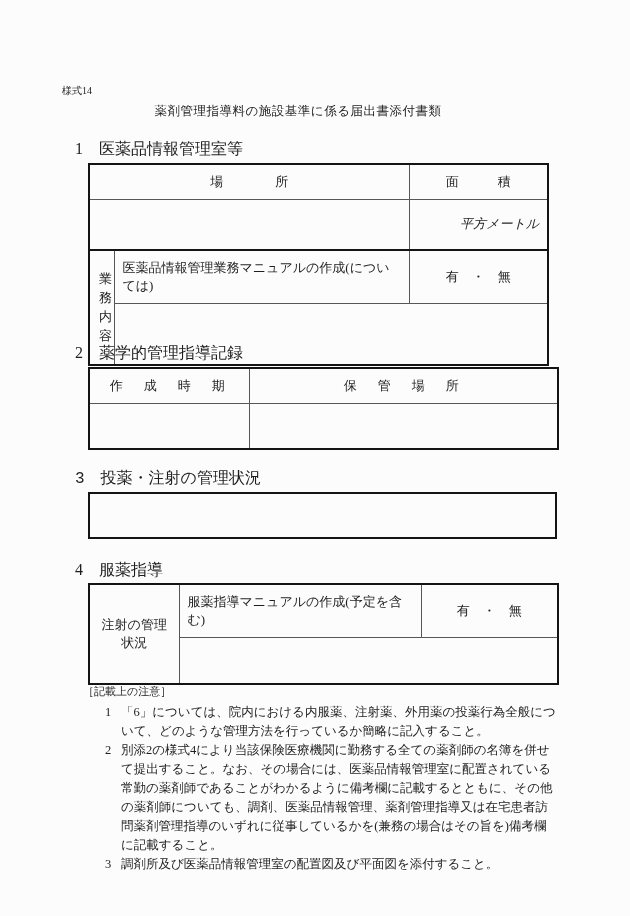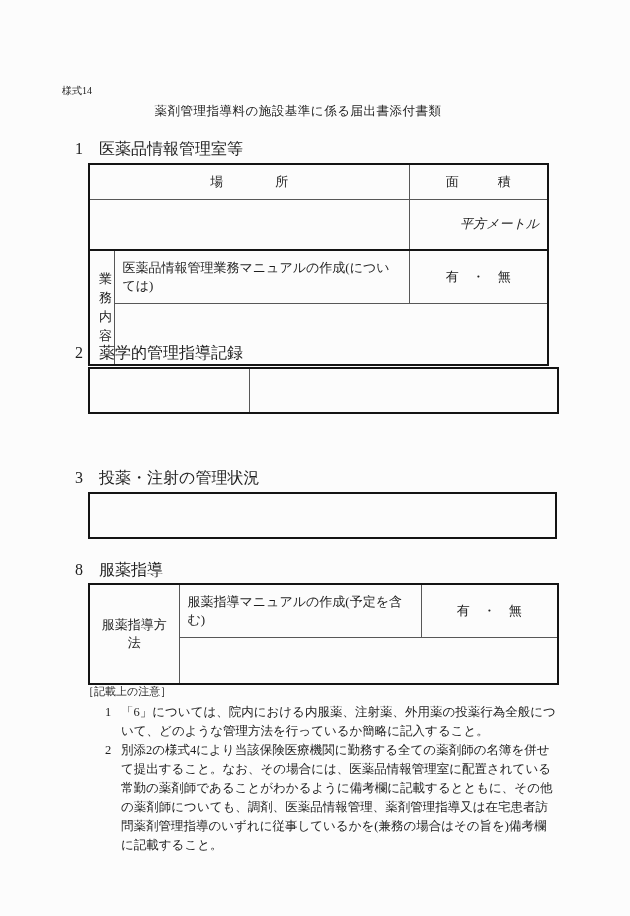--- a/index.html
+++ b/index.html
@@ -80,50 +80,57 @@
 </tbody>
   </table>
 
 <div class="abs sec-heading" style="left:75px;top:343px;">2　薬学的管理指導記録</div>
 <table class="abs doc-table" style="left:88px;top:367px;width:469px;">
   <colgroup>
       <col style="width:160px;">
       <col style="width:309px;">
     </colgroup>
   <tbody>
+      <tr style="height:31px;">
+    <td class="c ls4">作　成　時　期</td>
+    <td class="storage-head ls4">保　管　場　所</td>
+  </tr>
   <tr style="height:45px;">
     <td></td>
     <td></td>
   </tr>
 </tbody>
   </table>
 
-<div class="abs sec-heading" style="left:75px;top:468px;">3　投薬・注射の管理状況</div>
+<div class="abs sec-heading" style="left:75px;top:468px;font-family:Liberation Mono, monospace;">3　投薬・注射の管理状況</div>
 <div class="abs blank-box" style="left:88px;top:492px;width:469px;height:47px;"></div>
 
-<div class="abs sec-heading" style="left:75px;top:560px;">8　服薬指導</div>
+<div class="abs sec-heading" style="left:75px;top:560px;">4　服薬指導</div>
 <table class="abs doc-table" style="left:88px;top:583px;width:469px;">
   <colgroup>
       <col style="width:90px;">
       <col style="width:242px;">
       <col style="width:137px;">
     </colgroup>
   <tbody>
       <tr style="height:33px;">
-    <td rowspan="2" class="c">服薬指導方法</td>
+    <td rowspan="2" class="c">注射の管理状況</td>
     <td class="lbl">服薬指導マニュアルの作成(予定を含む)</td>
     <td class="c">有　・　無</td>
   </tr>
   <tr style="height:46px;">
     <td colspan="2"></td>
   </tr>
 </tbody>
   </table>
 
 <div class="abs notes-heading">［記載上の注意］</div>
 <div class="abs notes-list">
   <div class="note-item">
     <span class="note-num">1</span><span>「6」については、院内における内服薬、注射薬、外用薬の投薬行為全般について、どのような管理方法を行っているか簡略に記入すること。</span>
   </div>
   <div class="note-item">
     <span class="note-num">2</span><span>別添2の様式4により当該保険医療機関に勤務する全ての薬剤師の名簿を併せて提出すること。なお、その場合には、医薬品情報管理室に配置されている常勤の薬剤師であることがわかるように備考欄に記載するとともに、その他の薬剤師についても、調剤、医薬品情報管理、薬剤管理指導又は在宅患者訪問薬剤管理指導のいずれに従事しているかを(兼務の場合はその旨を)備考欄に記載すること。</span>
   </div>
+  <div class="note-item">
+    <span class="note-num">3</span><span>調剤所及び医薬品情報管理室の配置図及び平面図を添付すること。</span>
+  </div>
 </div>
 
 </body></html>

